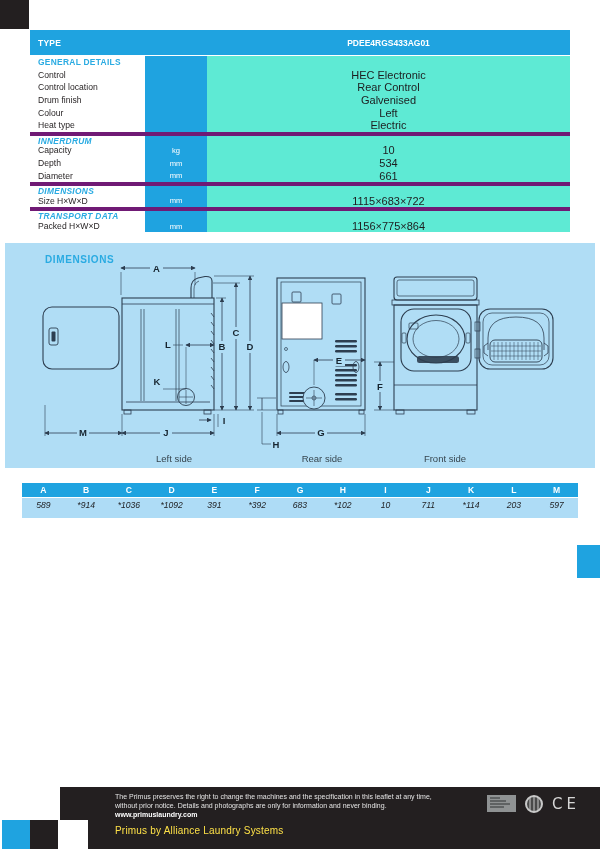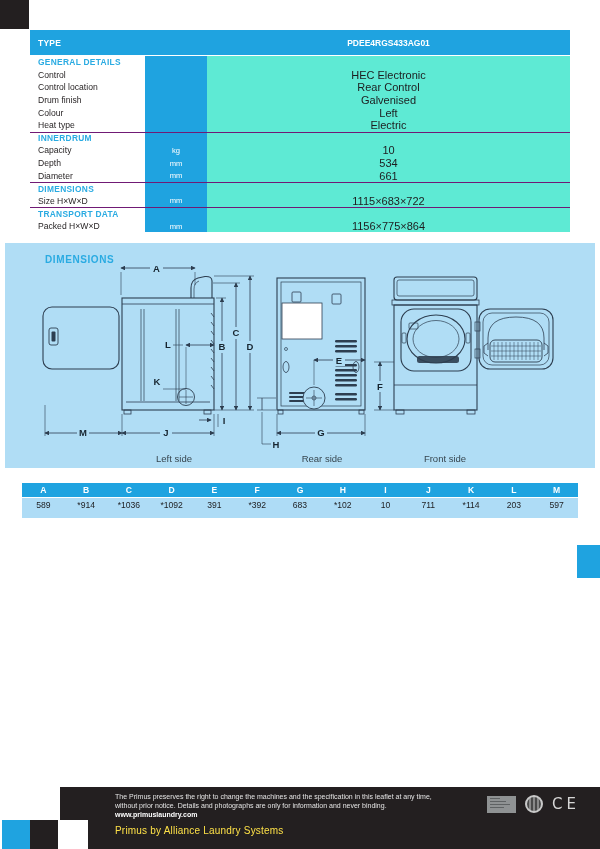--- a/index.html
+++ b/index.html
@@ -15,51 +15,51 @@
   .sq-dark { left:30px; background:#231f20; }
 
   
   .spec-table { position:absolute; left:30px; top:30px; width:540px; }
   .type-bar { display:grid; grid-template-columns:115px 62px 1fr; align-items:center;
               height:25px; background:#1fa3e0; margin-bottom:1px; }
   .type-label { grid-column:1; color:#fff; font-size:8.5px; font-weight:bold; padding-left:8px; letter-spacing:.2px; }
   .type-value { grid-column:3; color:#fff; font-size:8.5px; font-weight:bold; text-align:center; }
   .rows { display:grid; grid-template-rows:repeat(15,1fr); height:190px; border-bottom:1px solid #6a6b6e; }
   .r { display:grid; grid-template-columns:115px 62px 1fr; min-height:0; }
-  .r.bt { border-top:1px solid #701a75; }
+  .r.bt { border-top:4px solid #701a75;font-style:italic; }
   .c1 { background:#fff; color:#231f20; font-size:8.6px; display:flex; align-items:center; padding-left:8px; white-space:nowrap; }
   .rs .c1 { color:#2aabe2; font-weight:bold; letter-spacing:.3px; font-size:8.4px; }
   .c2 { background:#1fa3e0; color:#fff; font-size:7.6px; display:flex; align-items:center; justify-content:center; }
   .c3 { background:#5eead4; color:#1d1d1f; font-size:11px; display:flex; align-items:center; justify-content:center; }
 
   
   .dim-panel { position:absolute; left:5px; top:243px; width:590px; height:225px; background:#b0ddf5; }
   .dim-heading { position:absolute; left:40px; top:11px; color:#2aabe2; font-size:10px; font-weight:bold; letter-spacing:.6px; }
   .dim-panel svg { position:absolute; left:0; top:0; }
   .dim-panel text { font-family:"Liberation Sans", sans-serif; }
   .dletter { font-size:9.5px; font-weight:bold; fill:#16242f; }
   .dcaption { font-size:9.5px; fill:#37464f; }
 
   
   .dim-table { position:absolute; left:22px; top:483px; width:556px; }
   .dim-head { display:grid; grid-template-columns:repeat(13,1fr); background:#1fa3e0; height:14px; margin-bottom:1px; }
   .dim-head span { color:#fff; font-size:8.6px; font-weight:bold; display:flex; align-items:center; justify-content:center; }
-  .dim-body { background:#aedcf6; padding-bottom:6px; }
+  .dim-body { background:#aedcf6; padding-bottom:6px;font-style:italic; }
   .dim-vals { display:grid; grid-template-columns:repeat(13,1fr); height:14px; }
   .dim-vals span { color:#1d1d1f; font-size:8.6px; display:flex; align-items:center; justify-content:center; }
   .dim-note { text-align:center; color:#1d1d1f; font-size:8.4px; line-height:10px; }
 
   
   .footer { position:absolute; left:60px; top:787px; width:540px; height:62px; background:#231f20; z-index:2; }
   .footer-text { position:absolute; left:55px; top:6px; }
   .disclaimer { color:#e3e3e3; font-size:7px; line-height:8.6px; }
   .website { color:#ffffff; font-size:7px; font-weight:bold; margin-top:1px; }
   .brand { color:#fde047; font-size:10px; margin-top:7px; letter-spacing:.2px; }
   .footer-cutout { position:absolute; left:-2px; bottom:0; width:30px; height:29px; background:#ffffff; }
-  .footer-logos { position:absolute; right:20px; top:8px; display:flex; align-items:center; gap:9px; }
+  .footer-logos { position:absolute; right:20px; top:8px; display:flex; gap:9px; }
   .iso-logo { width:29px; height:17px; background:#8f9293; padding:2px 3px; display:flex; flex-direction:column; gap:1.5px; }
   .iso-logo i { display:block; height:1.5px; background:#5f6263; }
   .iso-logo i:nth-child(1){ width:10px; } .iso-logo i:nth-child(2){ width:16px; }
   .iso-logo i:nth-child(3){ width:20px; } .iso-logo i:nth-child(4){ width:14px; }
   .round-badge { width:18px; height:18px; border-radius:50%; border:2px solid #c9c9c9;
                  background:repeating-linear-gradient(90deg,#4a4a4a 0 2px,#8a8a8a 2px 4px); }
   .ce-mark { color:#d6d6d6; font-size:15px; font-weight:400; letter-spacing:4px; font-family:"DejaVu Sans", sans-serif; }
 </style>
 </head>
 <body>

